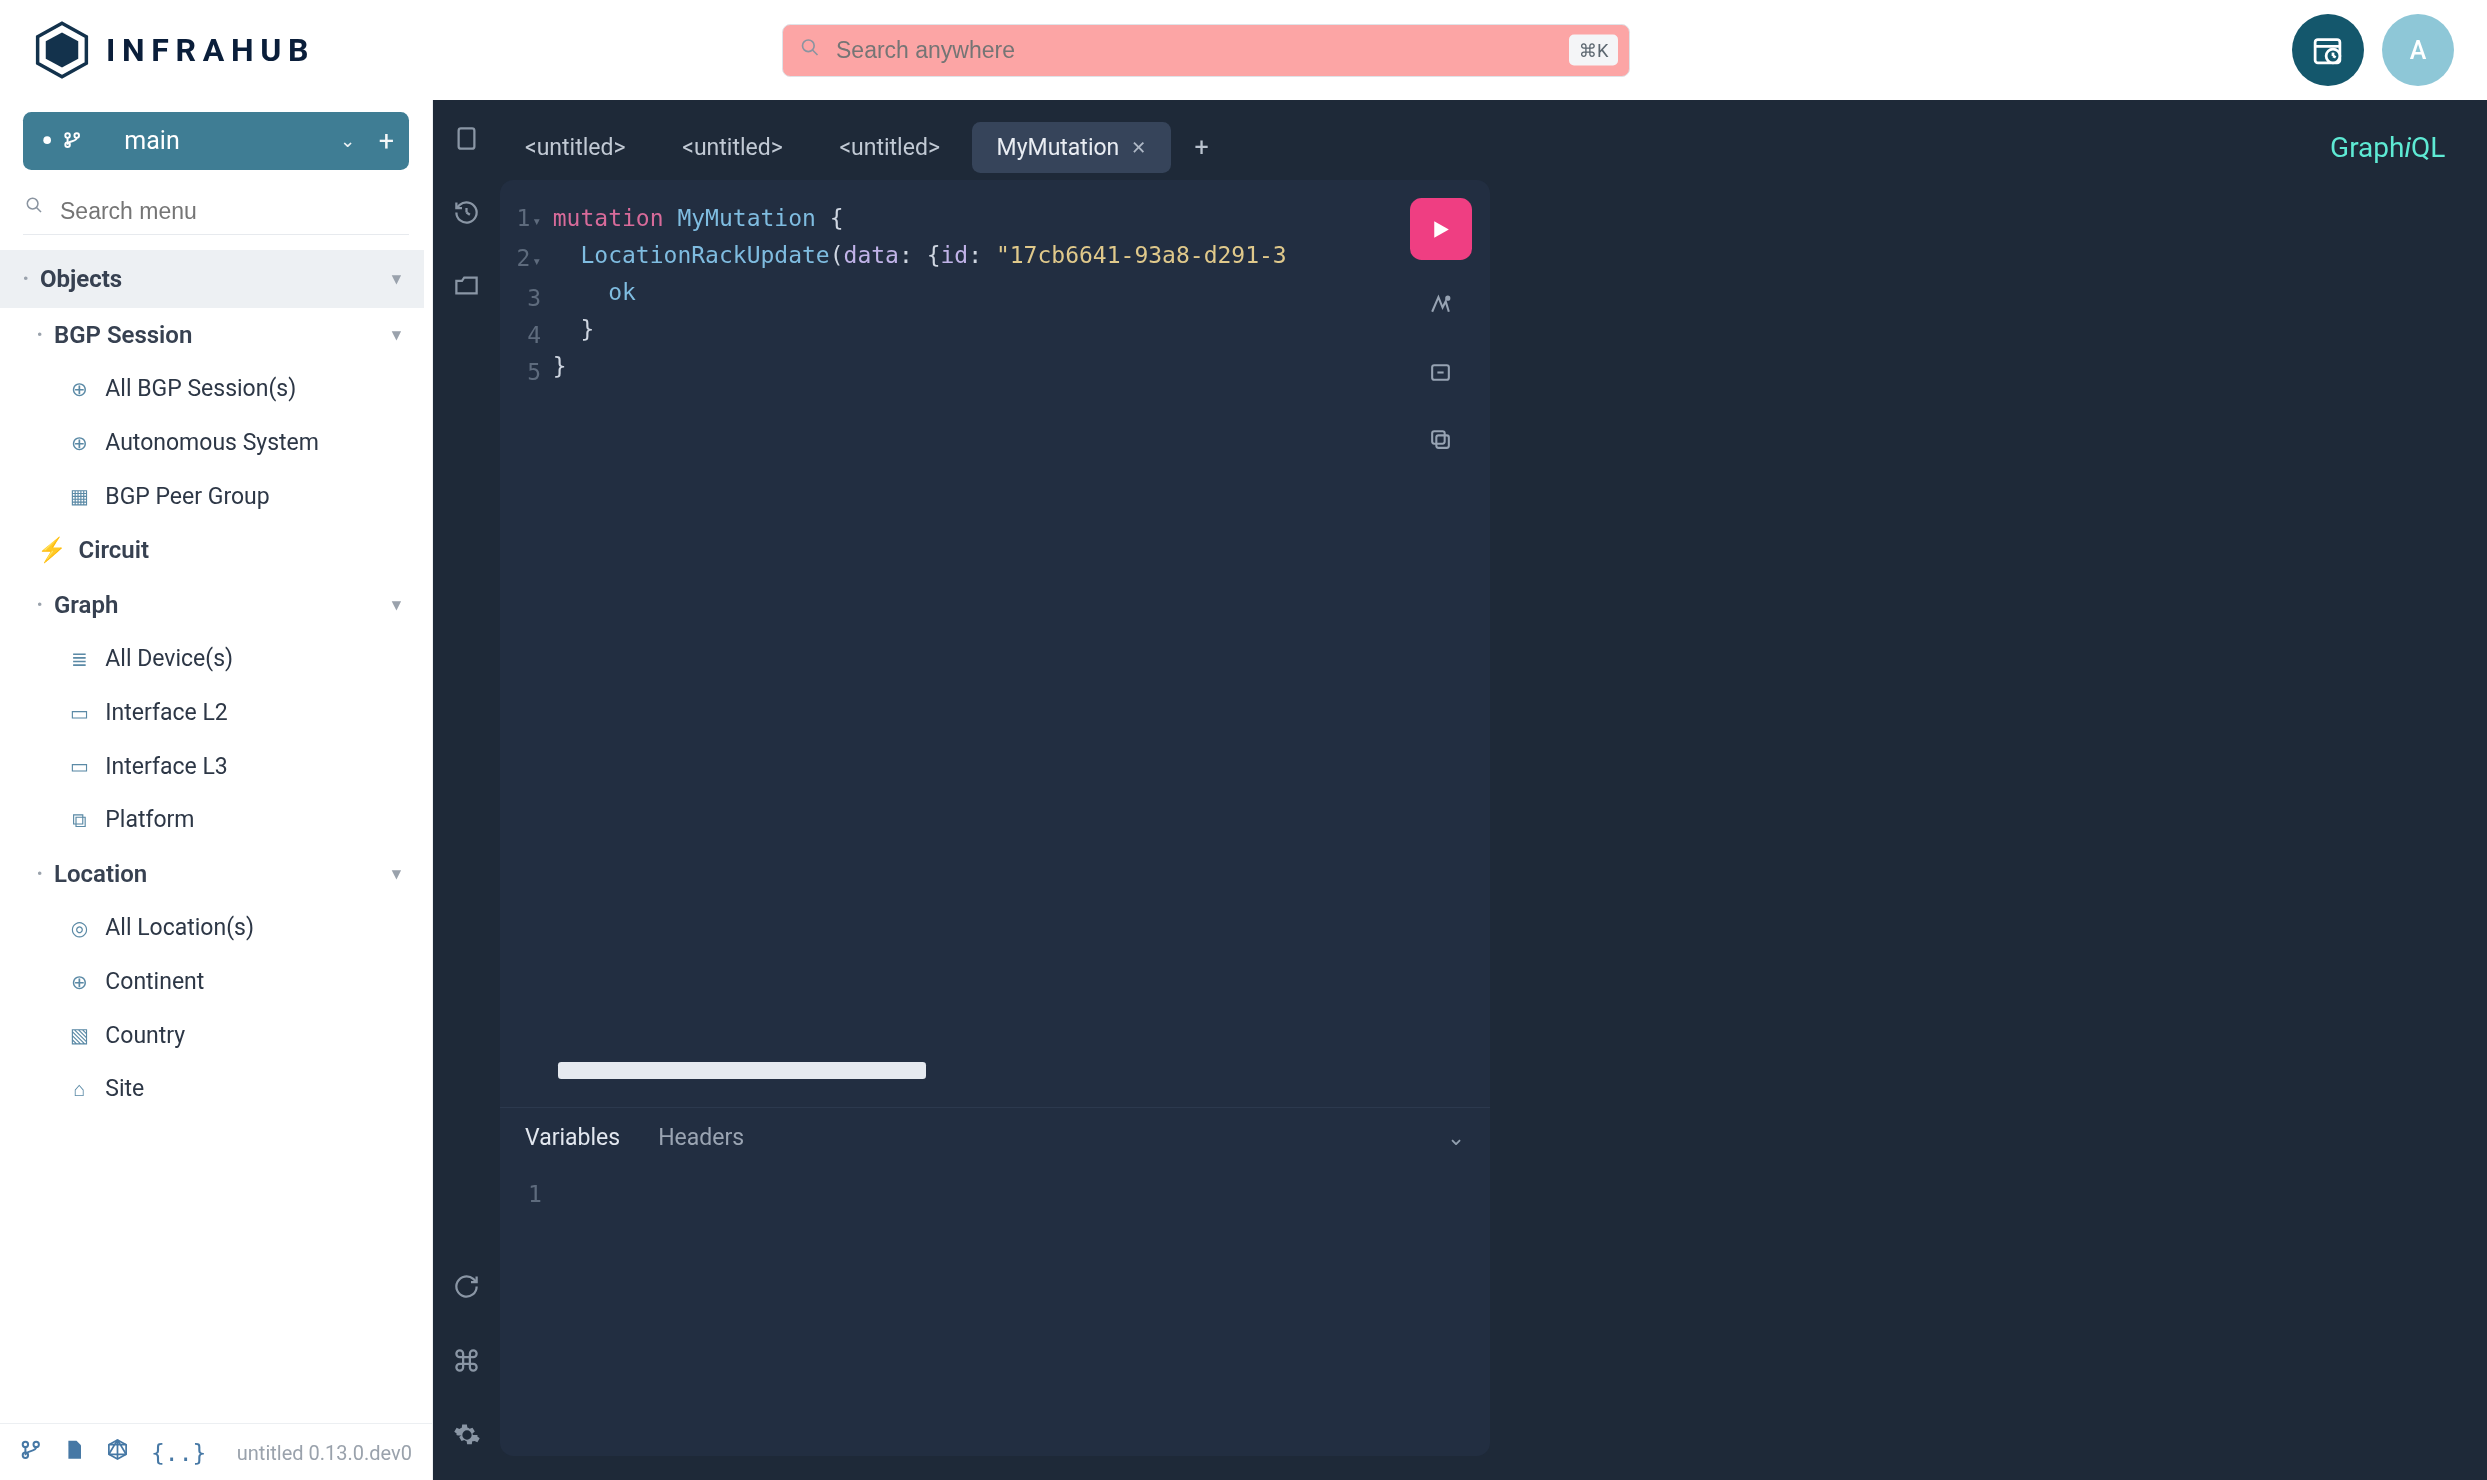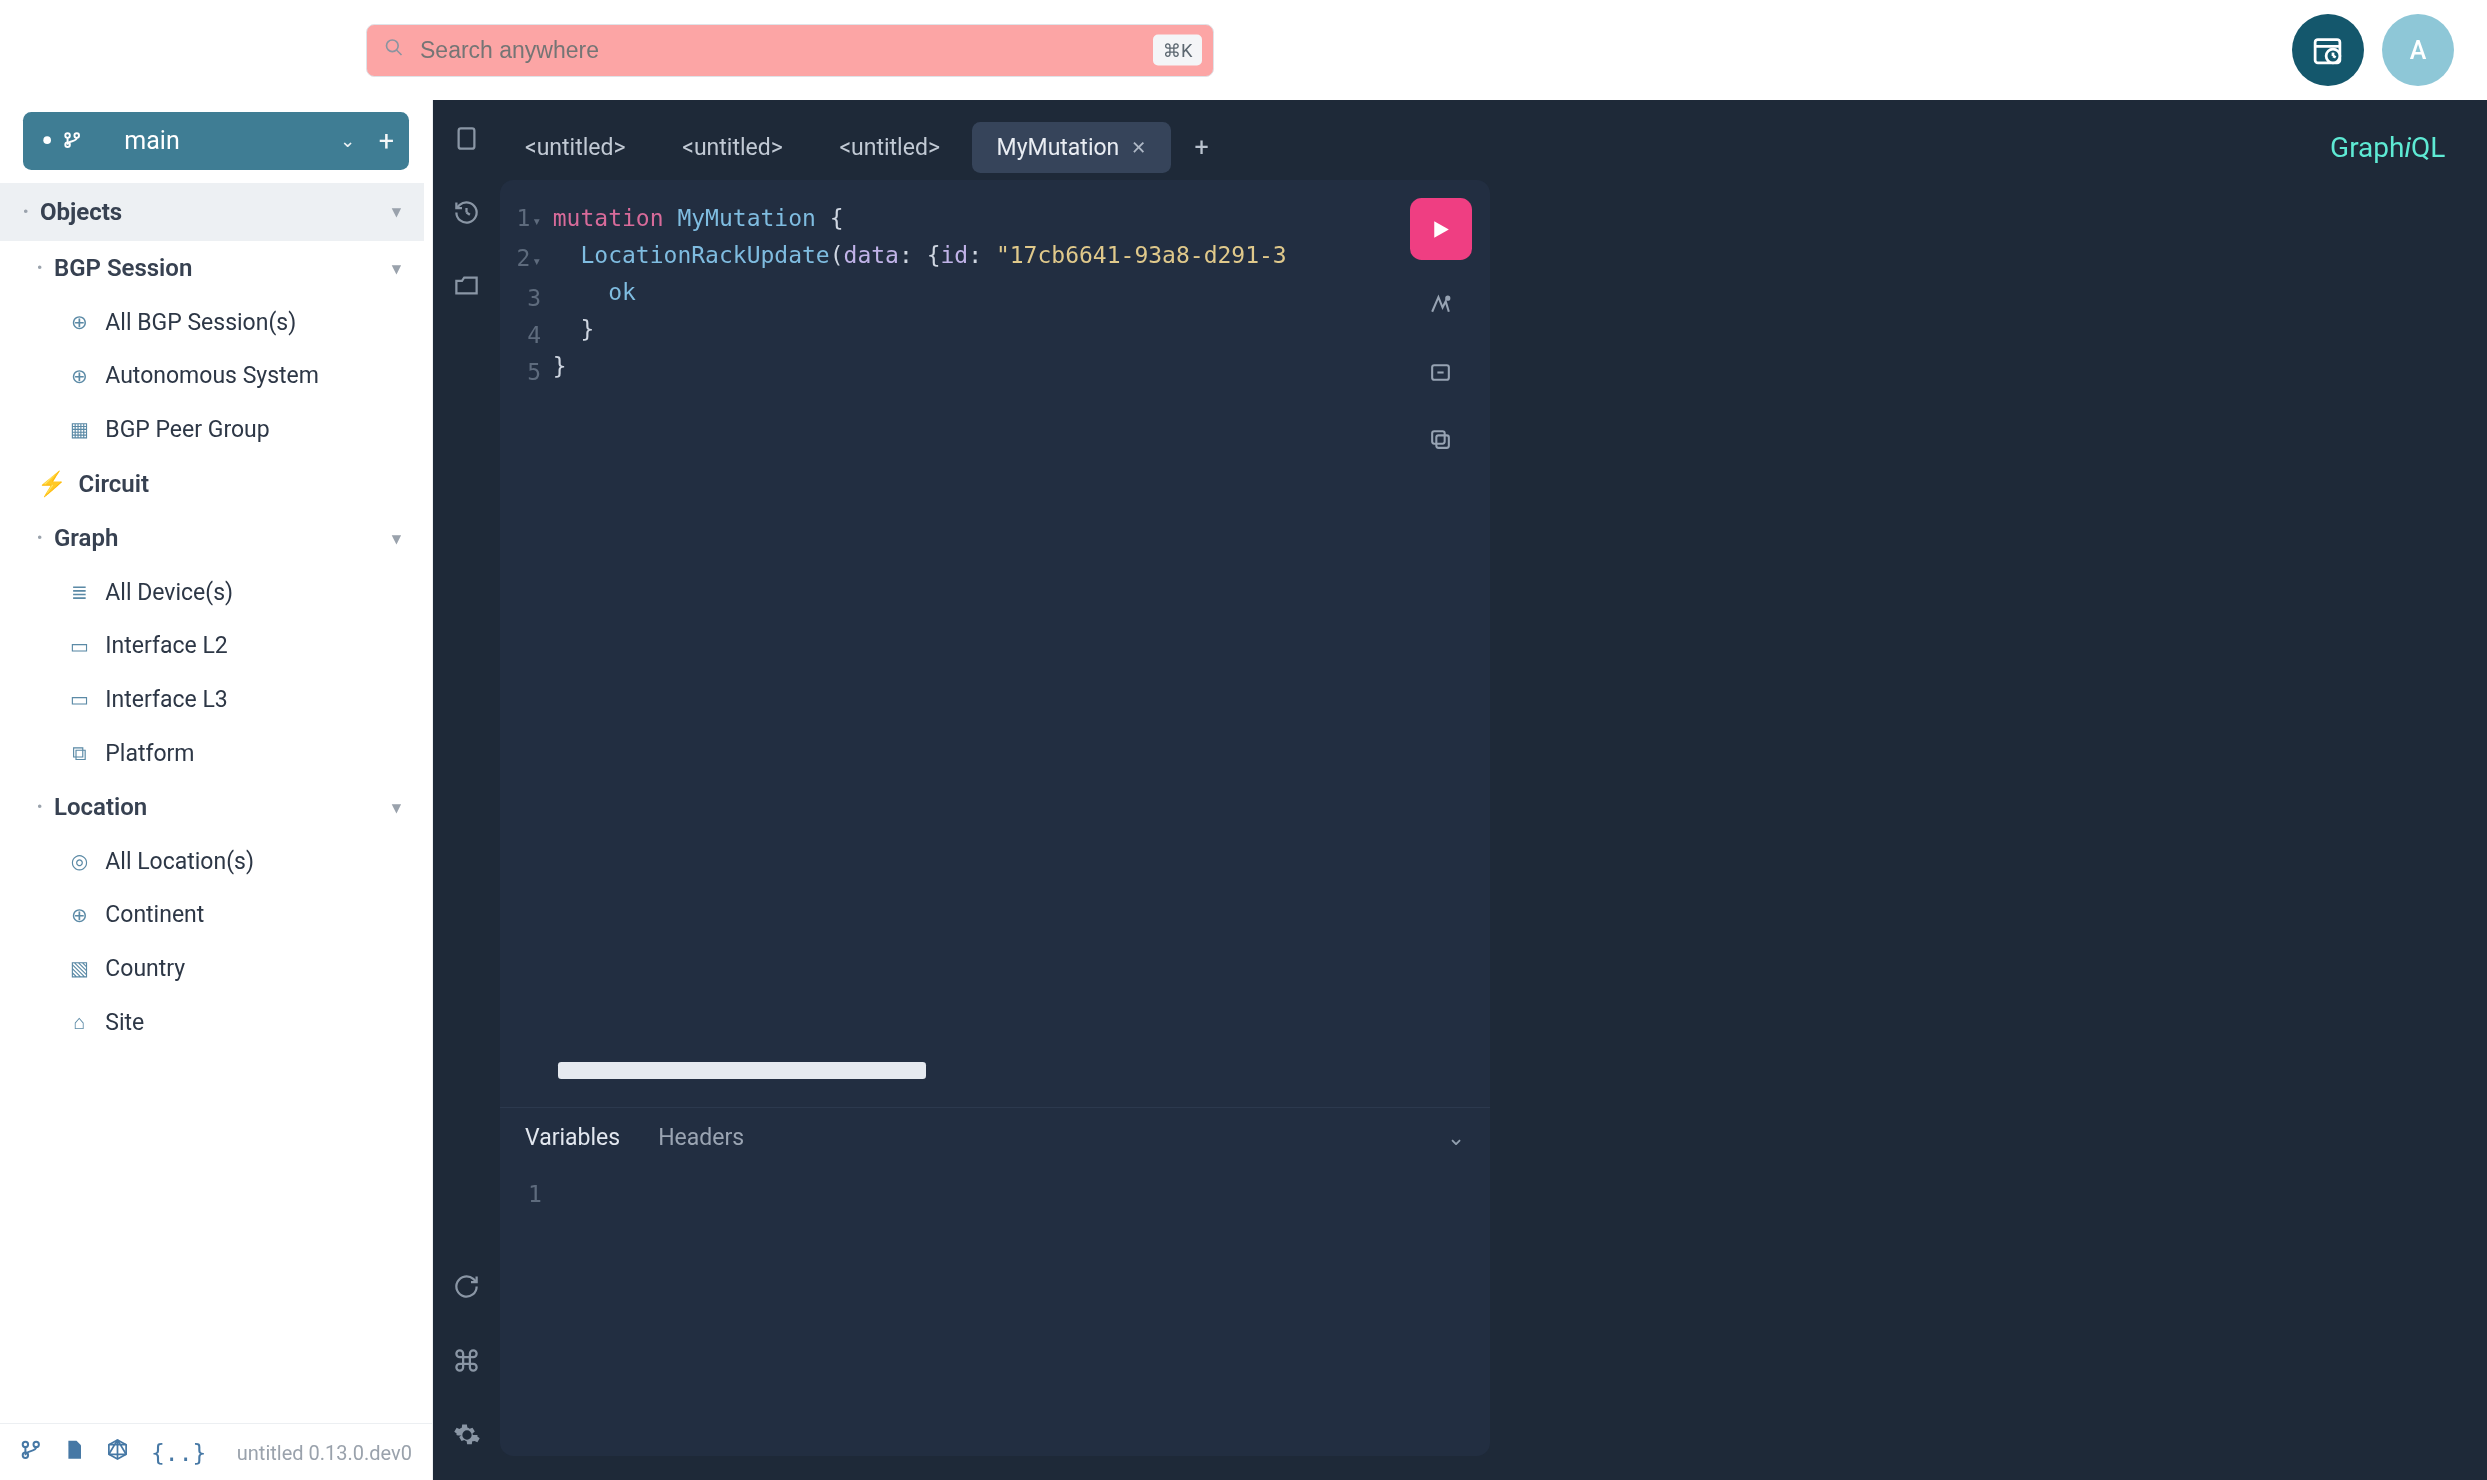--- a/index.html
+++ b/index.html
@@ -173,20 +173,29 @@
 
 .results-panel { flex: 1; }
 
 </style>
 </head>
 <body>
 
 <div class="app">
 
   <div class="topbar">
+    <div class="logo-block">
+      <span class="logo-hex">
+        <svg width="58" height="58" viewBox="0 0 100 100">
+          <polygon points="50,4 92,27 92,73 50,96 8,73 8,27" fill="none" stroke="#13324c" stroke-width="6"></polygon>
+          <polygon points="50,20 78,35 78,65 50,80 22,65 22,35" fill="#13324c"></polygon>
+        </svg>
+      </span>
+      <span class="logo-text">INFRAHUB</span>
+    </div>
 
     <div class="search-wrap">
       <span class="search-icon-left">
         <svg width="20" height="20" viewBox="0 0 24 24" fill="none" stroke="#8a94a0" stroke-width="2">
             <circle cx="10" cy="10" r="7"></circle>
             <line x1="21" y1="21" x2="15" y2="15"></line>
           </svg>
       </span>
       <input class="search-input" placeholder="Search anywhere" style="">
       <span class="search-kbd">⌘K</span>
@@ -225,20 +234,29 @@
                 <path d="M6 9v6"></path>
                 <path d="M18 9c0 6-12 3-12 9"></path>
               </svg>
           </span>
           <span class="branch-name">main</span>
           <span class="branch-chevron">⌄</span>
           <span class="branch-plus">+</span>
         </div>
       </div>
 
+      <div class="menu-search-wrap">
+        <span class="menu-search-icon">
+          <svg width="18.3" height="18.3" viewBox="0 0 24 24" fill="none" stroke="#8a94a0" stroke-width="2">
+              <circle cx="10" cy="10" r="7"></circle>
+              <line x1="21" y1="21" x2="15" y2="15"></line>
+            </svg>
+        </span>
+        <input class="menu-search" placeholder="Search menu" style="">
+      </div>
 
       <div class="menu-scroll">
         <div class="menu-group-header root-objects">
           <span class="menu-group-bullet">•</span>
           <span>Objects</span>
           <span class="menu-group-chevron">▾</span>
         </div>
 
         <div class="menu-subgroup">
           <span class="menu-group-bullet">•</span>

